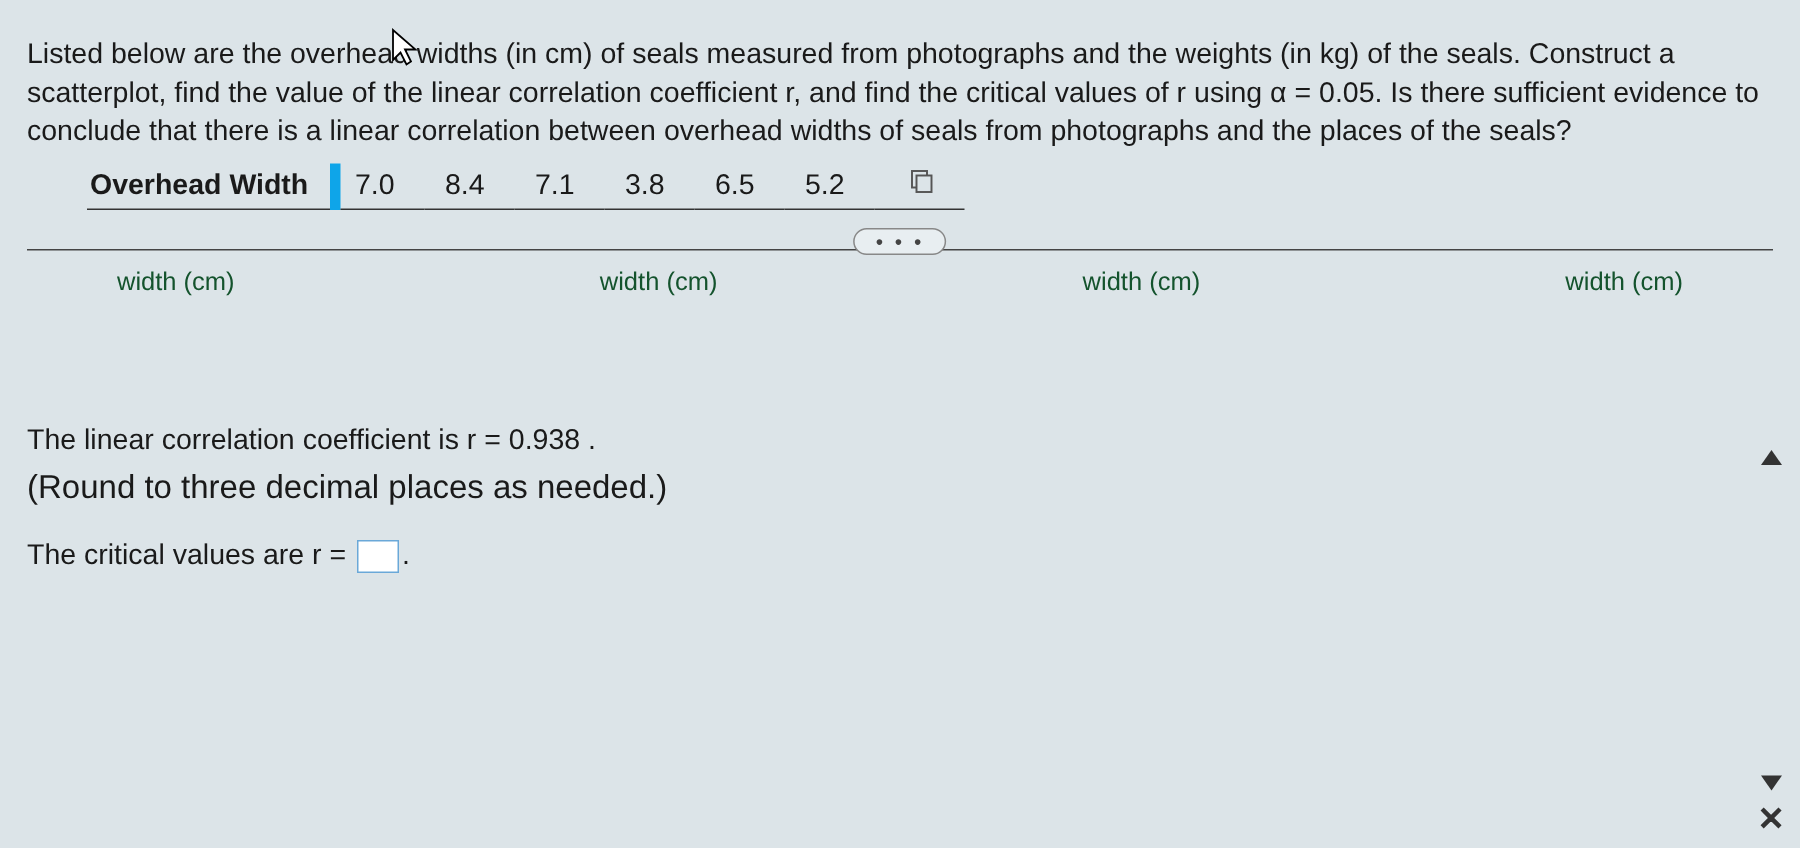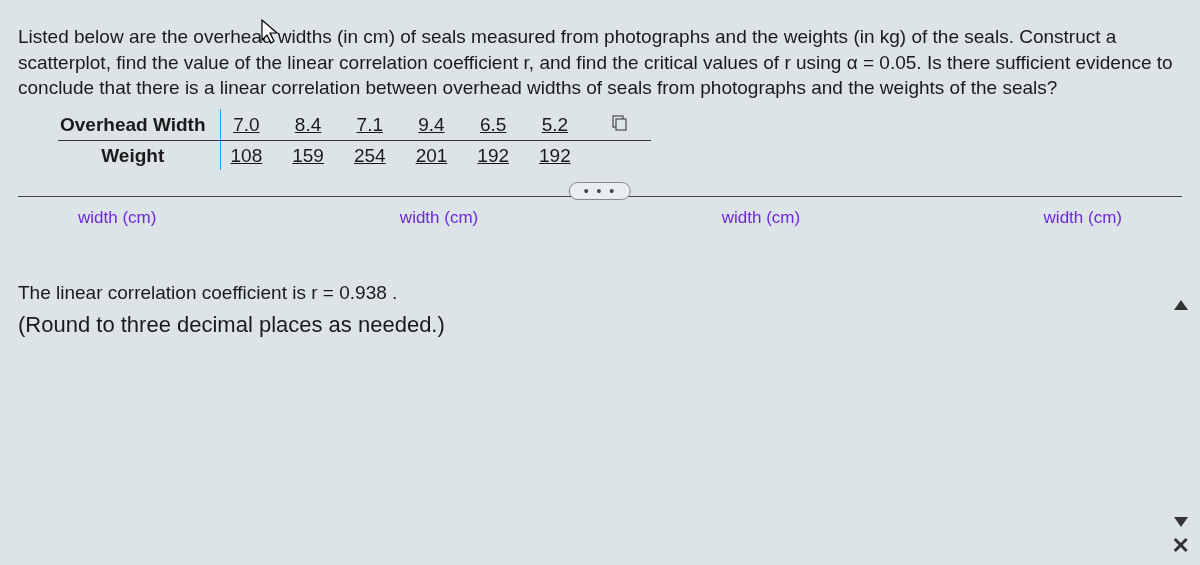--- a/index.html
+++ b/index.html
@@ -26,29 +26,28 @@
       margin-top: 4px;
       font-size: 19px;
     }
     .data-table td, .data-table th {
       padding: 2px 20px 2px 10px;
       text-align: left;
       font-weight: normal;
     }
     .data-table .row-label {
       font-weight: bold;
-      border-right: 1px solid #0ea5e9;
+      border-right: 7px solid #0ea5e9;
       padding-right: 14px;
       padding-left: 2px;
-      text-align: center;
     }
     .data-table tr:first-child td, .data-table tr:first-child th {
       border-bottom: 1px solid #333;
     }
-    .data-table td { min-width: 60px; text-align: center; text-decoration: underline;}
+    .data-table td { min-width: 60px; text-align: right;}
     .copy-icon {
       display: inline-block;
       vertical-align: middle;
       margin-left: 6px;
     }
     .link {
       color: #0047ab;
       text-decoration: underline;
       cursor: pointer;
       font-size: 19px;
@@ -75,23 +74,23 @@
       line-height: 16px;
     }
     .width-labels {
       display: flex;
       justify-content: space-between;
       padding: 10px 60px 0 60px;
       font-size: 17px;
       border-top: 1px solid #444;
       position: relative;
     }
-    .width-labels span { color: #6d28d9; }
+    .width-labels span { color: #14532d; }
     .answer-section {
-      margin-top: 44px;
+      margin-top: 75px;
       font-size: 19px;
     }
     .answer-section p { margin-bottom: 4px; }
     .answer-value { color: #1a1a1a; }
     .input-box {
       display: inline-block;
       width: 28px;
       height: 22px;
       border: 1px solid #6aa8d8;
       background: #fff;
@@ -137,51 +136,41 @@
 
 <div class="content">
   <svg class="cursor-arrow" width="20" height="26" viewBox="0 0 20 26">
     <path d="M2 2 L2 22 L7 17 L11 25 L14 23 L10 15 L17 15 Z" fill="#fff" stroke="#000" stroke-width="1.2"></path>
   </svg>
 
   <div class="problem-text">
     <span>Listed below are the overhead widths (in cm) of seals measured from photographs and the weights (in kg) of the seals.</span>
     <span>Construct a scatterplot, find the value of the linear correlation coefficient r, and find the critical values of r using</span>
     <span>α = 0.05. Is there sufficient evidence to conclude that there is a linear correlation between overhead widths of seals</span>
-    <span>from photographs and the weights of the seals?</span>
+    <span>from photographs and the places of the seals?</span>
   </div>
 
   <table class="data-table">
     <tbody>
         <tr>
       <th class="row-label th-bold">Overhead Width</th>
       <td>7.0</td>
       <td>8.4</td>
       <td>7.1</td>
-      <td>9.4</td>
+      <td>3.8</td>
       <td>6.5</td>
       <td>5.2</td>
       <td>
         <span class="copy-icon">
           <svg width="18" height="16" viewBox="0 0 18 16">
             <rect x="3" y="1" width="10" height="11" fill="none" stroke="#555" stroke-width="1.3"></rect>
             <rect x="6" y="4" width="10" height="11" fill="#dce4e8" stroke="#555" stroke-width="1.3"></rect>
           </svg>
         </span>
       </td>
-    </tr>
-    <tr>
-      <th class="row-label th-bold">Weight</th>
-      <td>108</td>
-      <td>159</td>
-      <td>254</td>
-      <td>201</td>
-      <td>192</td>
-      <td>192</td>
-      <td></td>
     </tr>
   </tbody>
     </table>
 
 
   <div class="divider-row">
     <div class="width-labels">
       <span>width (cm)</span>
       <span>width (cm)</span>
       <span>width (cm)</span>
@@ -189,18 +178,21 @@
     </div>
     <div class="dots-pill">• • •</div>
   </div>
 
   <div class="answer-section">
     <p>
       <span>The linear correlation coefficient is r = </span><span class="answer-value">0.938</span><span> .</span>
     </p>
     <p class="sub-note">(Round to three decimal places as needed.)</p>
 
+    <p style="margin-top:18px;">
+      <span>The critical values are r = </span><span class="input-box"></span><span>.</span>
+    </p>
   </div>
 </div>
 
 <div class="tri-up"></div>
 <div class="tri-down"></div>
 <div class="close-x">✕</div>
 
 </body></html>

